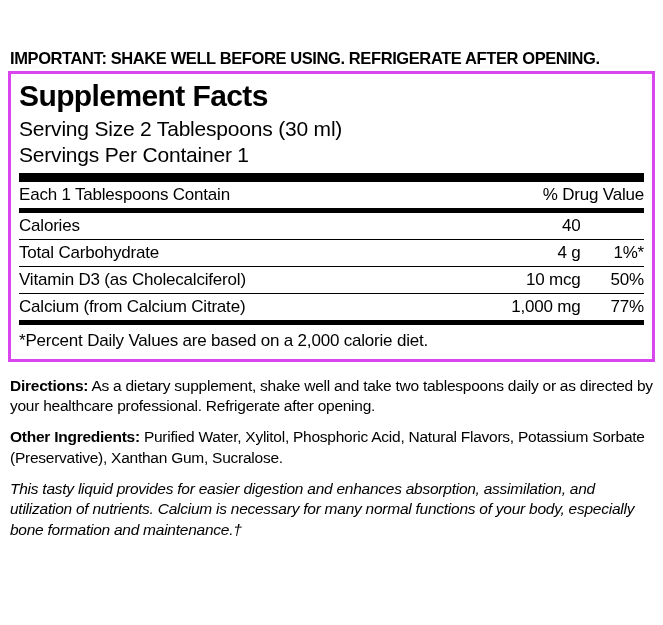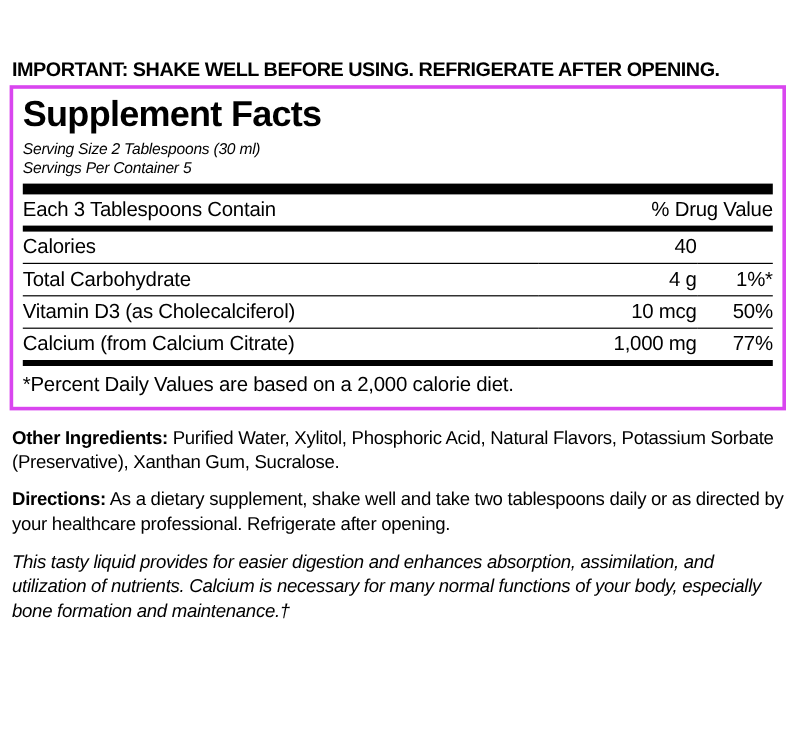--- a/index.html
+++ b/index.html
@@ -36,24 +36,23 @@
     padding: 4px 8px 6px 8px;
   }
   .facts-title {
     font-size: 30px;
     font-weight: bold;
     letter-spacing: -0.6px;
     line-height: 1.08;
     margin: 2px 0 3px 0;
   }
   .serving-line {
-    font-size: 13px;
+    font-size: 21px;
     line-height: 1.25;
     letter-spacing: -0.2px;
-    font-style: italic;
   }
   .rule-thick {
     border-bottom: 9px solid #000;
     margin: 5px 0 0 0;
   }
   .rule-med {
     border-bottom: 5px solid #000;
     margin: 0;
   }
   table.nutri {
@@ -104,28 +103,28 @@
 
 <div class="page">
 
   <div class="banner">IMPORTANT: SHAKE WELL BEFORE USING. REFRIGERATE AFTER OPENING.</div>
 
   <div class="facts-box">
 
     <div class="facts-title">Supplement Facts</div>
 
     <div class="serving-line">Serving Size 2 Tablespoons (30 ml)</div>
-    <div class="serving-line">Servings Per Container 5</div>
+    <div class="serving-line">Servings Per Container 1</div>
 
     <div class="rule-thick"></div>
 
     <table class="nutri">
       <tbody>
           <tr class="hdr">
-        <td class="label">Each 3 Tablespoons Contain</td>
+        <td class="label">Each 1 Tablespoons Contain</td>
         <td class="amount"></td>
         <td class="dv">% Drug Value</td>
       </tr>
     </tbody>
       </table>
 
     <div class="rule-med"></div>
 
     <table class="nutri">
       <tbody>
@@ -153,22 +152,22 @@
       </table>
 
     <div class="rule-med"></div>
 
     <div class="footnote-star">*Percent Daily Values are based on a 2,000 calorie diet.</div>
 
   </div>
 
   <div class="below">
 
+    <div class="para"><b>Directions:</b><span> As a dietary supplement, shake well and take two tablespoons daily or as directed by your healthcare professional. Refrigerate after opening.</span></div>
+
     <div class="para"><b>Other Ingredients:</b><span> Purified Water, Xylitol, Phosphoric Acid, Natural Flavors, Potassium Sorbate (Preservative), Xanthan Gum, Sucralose.</span></div>
-
-    <div class="para"><b>Directions:</b><span> As a dietary supplement, shake well and take two tablespoons daily or as directed by your healthcare professional. Refrigerate after opening.</span></div>
 
     <div class="italic-para">This tasty liquid provides for easier digestion and enhances absorption, assimilation, and utilization of nutrients. Calcium is necessary for many normal functions of your body, especially bone formation and maintenance.†</div>
 
 
   </div>
 
 </div>
 
 </body></html>

